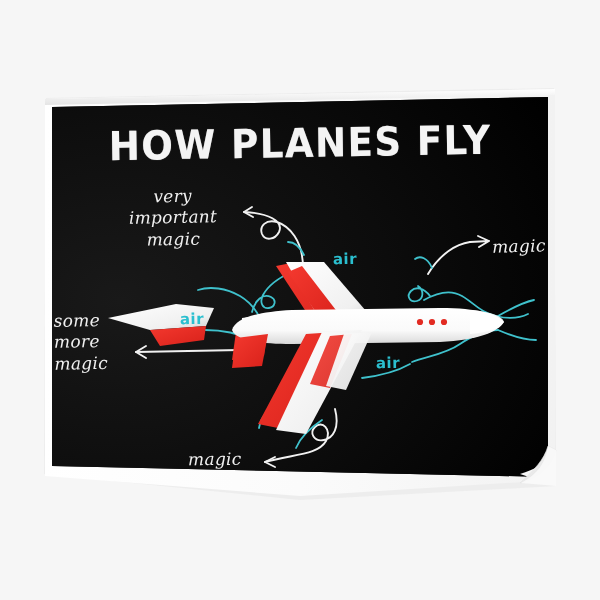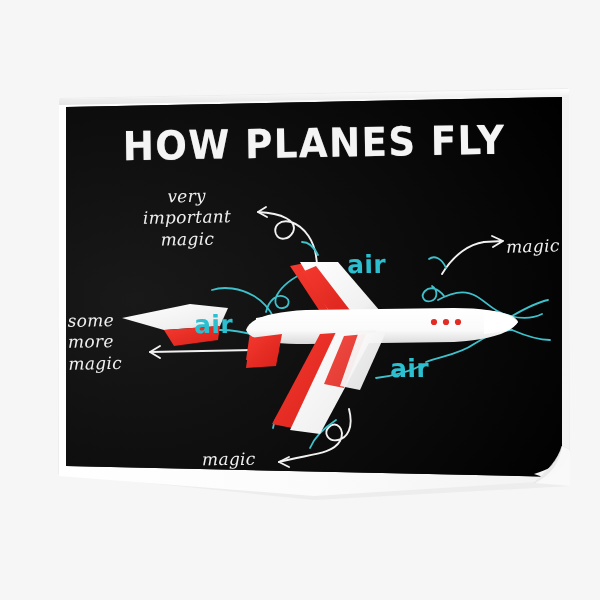--- a/index.html
+++ b/index.html
@@ -15,21 +15,21 @@
   #stage {
     position: relative;
     width: 600px;
     height: 600px;
     background: #f6f6f6;
   }
 
   
   #poster-wrap {
     position: absolute;
-    left: 14px;
+    left: 0;
     top: 0;
     width: 496px;
     height: 600px;
     border-radius: 10px;
   }
 
   #poster-svg {
     position: absolute;
     left: 0;
     top: 0;
@@ -109,21 +109,21 @@
     left: 188px;
     top: 449px;
     transform: rotate(-0.5deg);
   }
 
   .air {
     position: absolute;
     color: #2bbfcf;
     font-family: "DejaVu Sans", sans-serif;
     font-weight: bold;
-    font-size: 25px;
+    font-size: 15px;
     letter-spacing: 0.4px;
   }
 
   #air-top    { left: 333px; top: 250px; transform: rotate(-1deg); }
   #air-left   { left: 180px; top: 310px; transform: rotate(-1deg); }
   #air-bottom { left: 376px; top: 354px; transform: rotate(-1deg); }
 
   #art-svg {
     position: absolute;
     left: 0;

